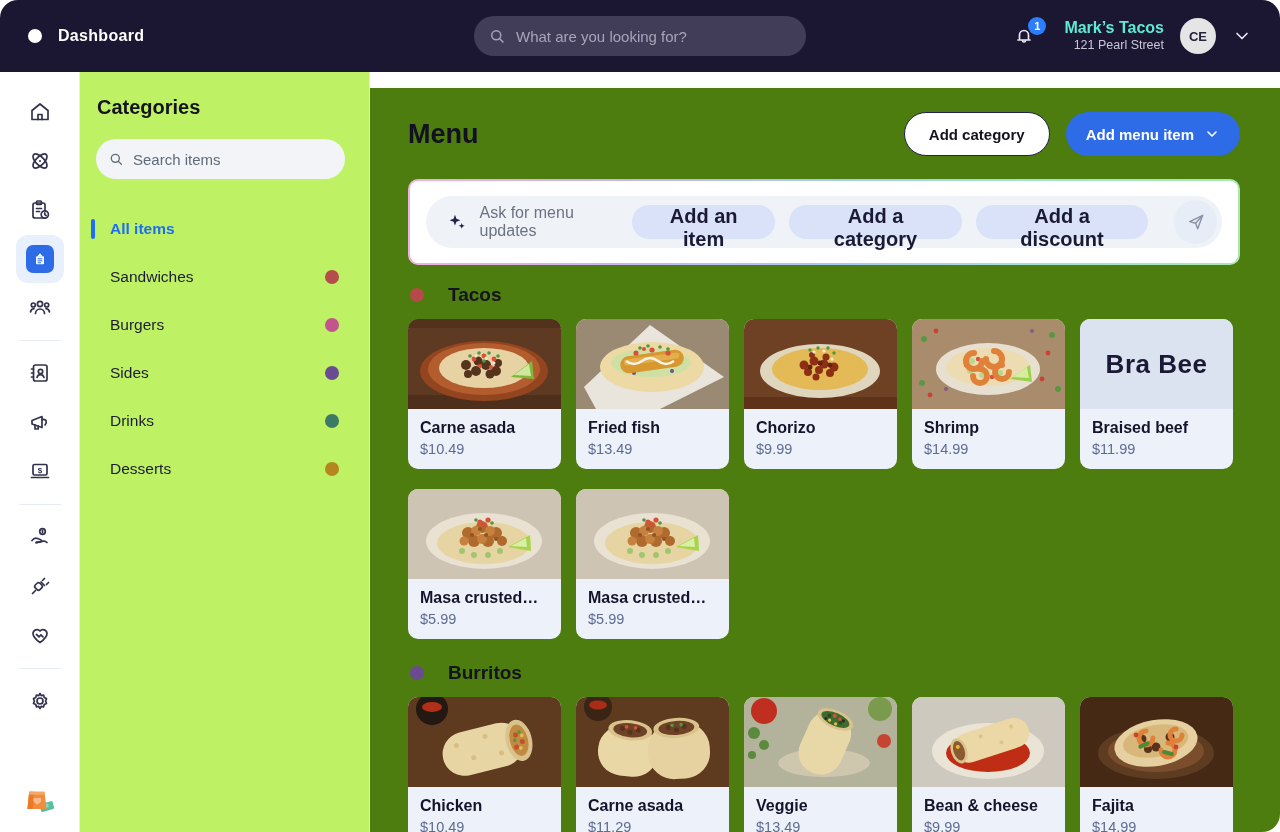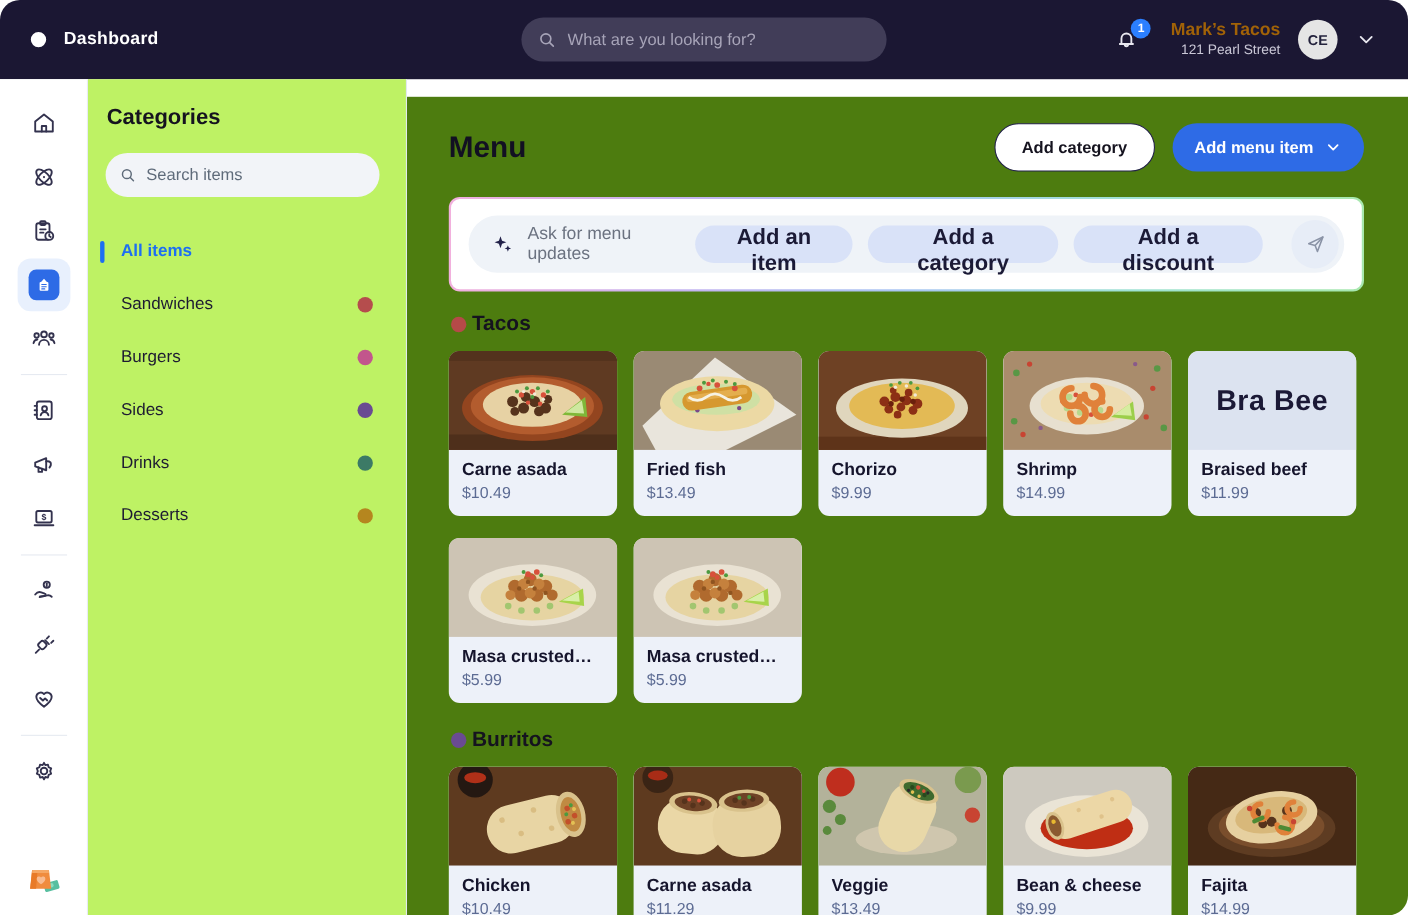--- a/index.html
+++ b/index.html
@@ -12,21 +12,21 @@
   .logo { width:12px; height:14px; border:7px solid #fff; border-radius:50%; background:transparent; cursor:pointer; }
   .tb-title { color:#fff; font-size:16px; font-weight:700; margin-left:16px; letter-spacing:.3px; }
   .tb-search { position:absolute; left:50%; transform:translateX(-50%); width:332px; height:40px; background:#413d58; border-radius:20px; display:flex; align-items:center; padding:0 14px; }
   .tb-search svg { flex:0 0 auto; }
   .tb-search input { background:transparent; border:none; outline:none; color:#d6d4e2; font-size:15px; margin-left:10px; width:100%; font-family:inherit; }
   .tb-search input::placeholder { color:#a7a4b8; }
   .tb-right { margin-left:auto; display:flex; align-items:center; gap:16px; }
   .bell-wrap { position:relative; width:26px; height:26px; cursor:pointer; }
   .badge { position:absolute; top:-6px; right:-8px; min-width:18px; height:18px; border-radius:9px; background:#2b7fff; color:#fff; font-size:11px; font-weight:700; display:flex; align-items:center; justify-content:center; }
   .account { text-align:right; margin-left:10px; cursor:pointer; }
-  .account-name { color:#a16207; font-size:16px; font-weight:700; line-height:19px; }
+  .account-name { color:#5eead4; font-size:16px; font-weight:700; line-height:19px; }
   .account-addr { color:#c9c7d6; font-size:12.5px; line-height:17px; }
   .avatar { width:36px; height:36px; border-radius:50%; background:#e5e5e5; color:#23223c; font-size:13px; font-weight:700; display:flex; align-items:center; justify-content:center; cursor:pointer; }
   .tb-chev { cursor:pointer; display:flex; }
 
   
   .rail { position:absolute; left:0; top:72px; width:80px; height:760px; background:#fff; border-right:1px solid #e8ecf3; display:flex; flex-direction:column; align-items:center; padding-top:16px; }
   .rail-btn { width:48px; height:48px; display:flex; align-items:center; justify-content:center; cursor:pointer; margin-bottom:1px; border-radius:10px; }
   .rail-btn svg { stroke:#33324e; fill:none; stroke-width:1.7; stroke-linecap:round; stroke-linejoin:round; }
   .rail-active { width:48px; height:48px; background:#e8f0fd; border-radius:12px; display:flex; align-items:center; justify-content:center; }
   .rail-tile { width:28px; height:28px; background:#2e6be6; border-radius:7px; display:flex; align-items:center; justify-content:center; }
@@ -59,21 +59,21 @@
   .btn-primary { padding:0 20px; background:#2e6be6; border:none; color:#fff; gap:10px; }
 
   .assistant { margin-top:23px; width:832px; border-radius:10px; padding:2px; background:linear-gradient(90deg,#f2b0dd,#c5b3f0,#a9c6f3,#9fe2d3,#a8e8ae); }
   .assistant-inner { background:#fff; border-radius:8px; padding:15px 16px; }
   .assistant-pill { height:52px; background:#eff3f8; border-radius:26px; display:flex; align-items:center; padding:0 5px 0 20px; }
   .prompt { margin-left:12px; color:#6b7280; font-size:16px; cursor:text; }
   .chips { margin-left:auto; display:flex; gap:14px; align-items:center; }
   .chip { height:34px; padding:0 16px; border-radius:17px; background:#d9e2f8; color:#1b1a36; font-size:20px; font-weight:700; border:none; font-family:inherit; cursor:pointer; }
   .send-btn { width:44px; height:44px; border-radius:50%; background:#e7edf7; display:flex; align-items:center; justify-content:center; margin-left:12px; border:none; cursor:pointer; }
 
-  .section-head { display:flex; align-items:center; gap:5px; margin:20px 0 14px 2px; height:20px; }
+  .section-head { display:flex; align-items:center; gap:24px; margin:20px 0 14px 2px; height:20px; }
   .section-name { font-size:19px; font-weight:800; color:#15131f; }
   .cards { display:grid; grid-template-columns:repeat(5,153px); gap:20px 15px; }
   .card { width:153px; height:150px; border-radius:10px; overflow:hidden; background:#edf1f9; cursor:pointer; }
   .card-img { height:90px; }
   .card-img svg { display:block; width:153px; height:90px; }
   .card-img.ph-text { background:#dce3f0; display:flex; align-items:center; justify-content:center; font-size:26px; font-weight:800; color:#1b1936; letter-spacing:.5px; }
   .card-body { padding:10px 12px 12px; }
   .card-name { font-size:16px; font-weight:700; color:#15142c; white-space:nowrap; overflow:hidden; text-overflow:ellipsis; }
   .card-price { margin-top:4px; font-size:14.5px; color:#5c6b93; }
 </style>

